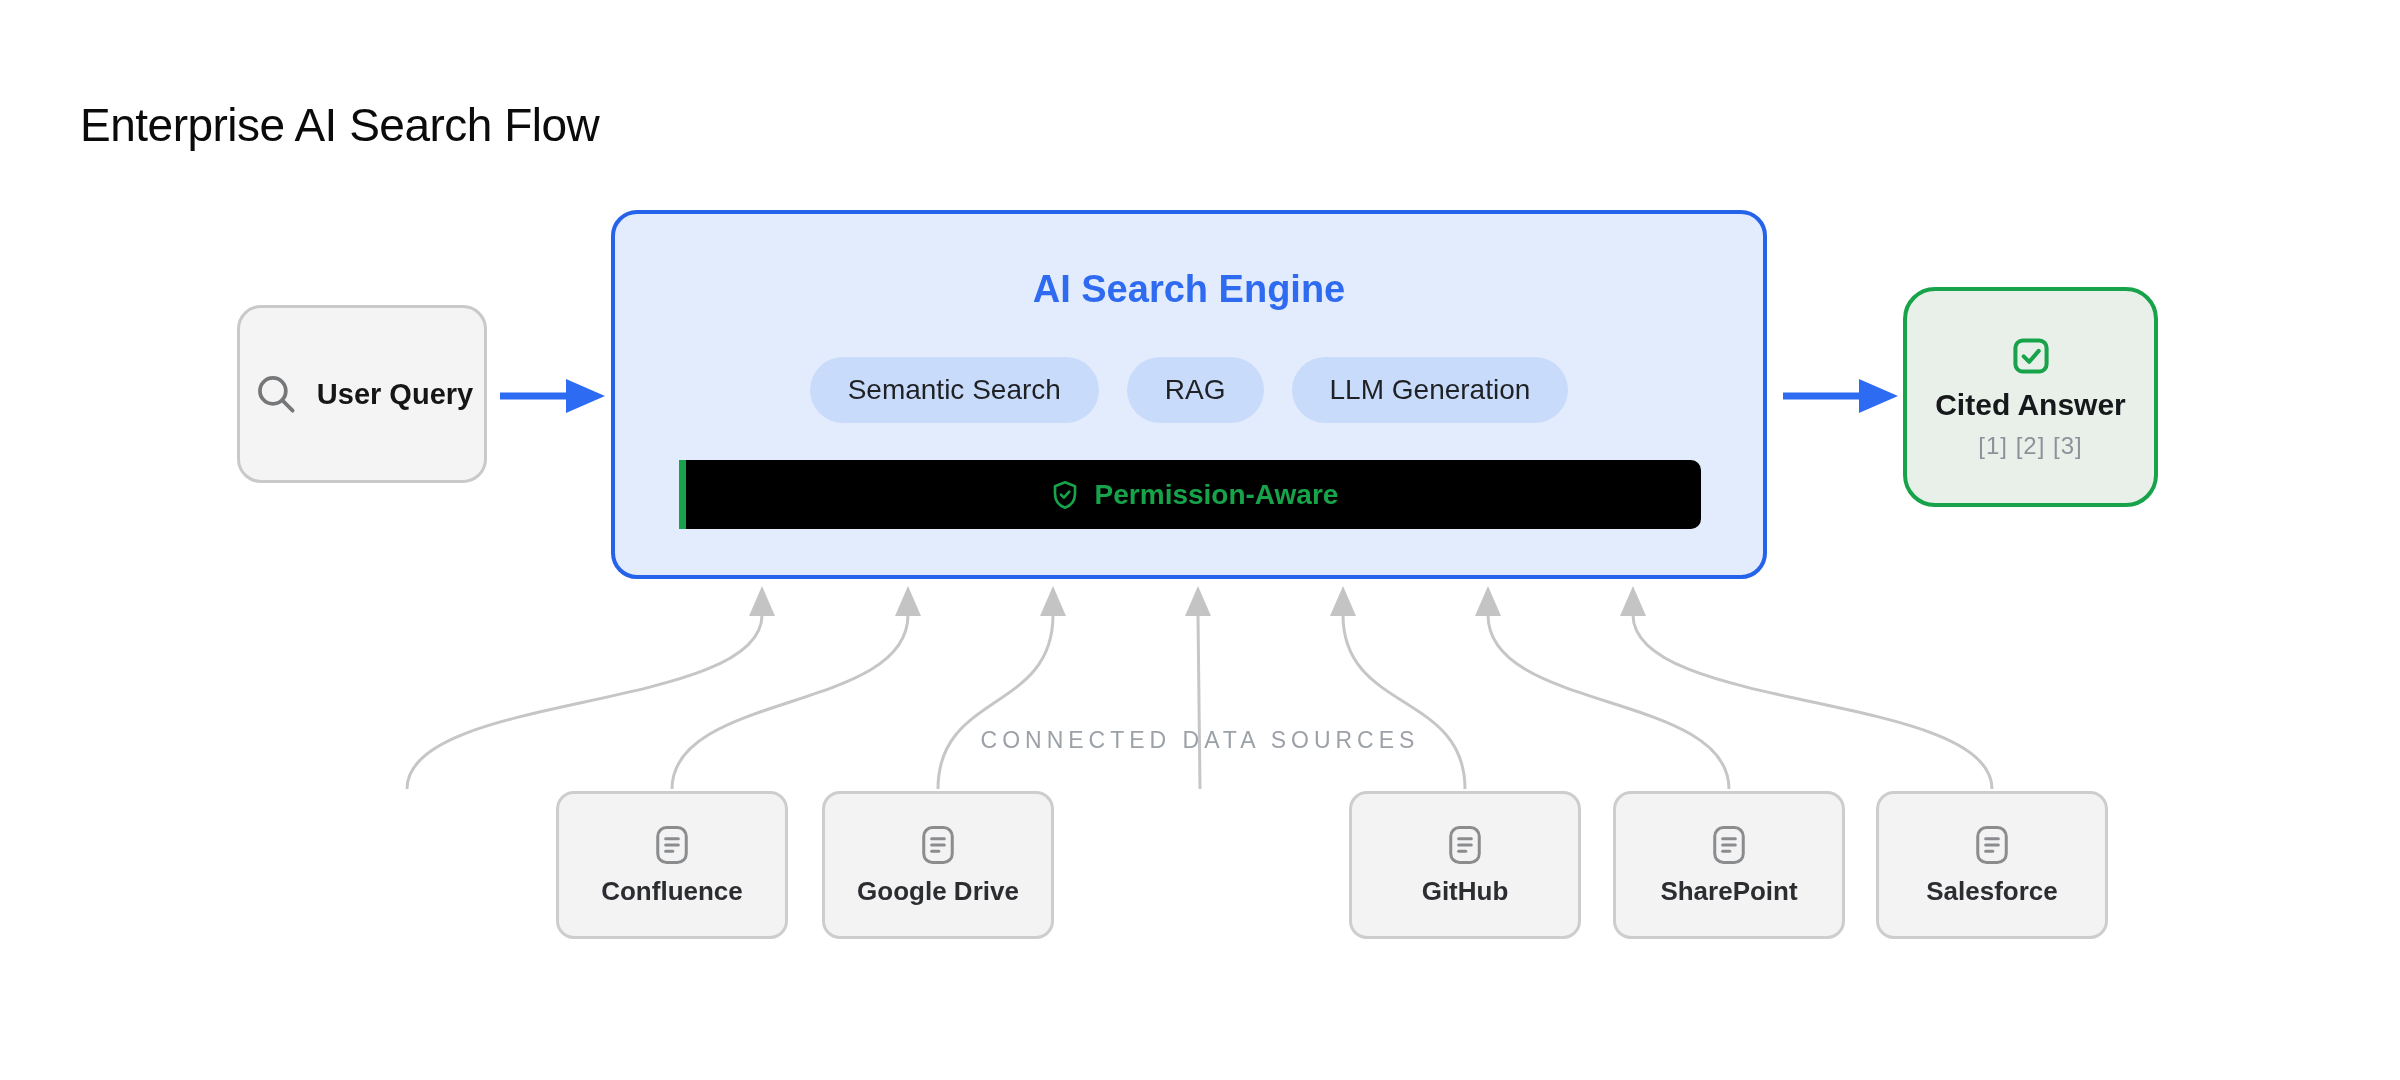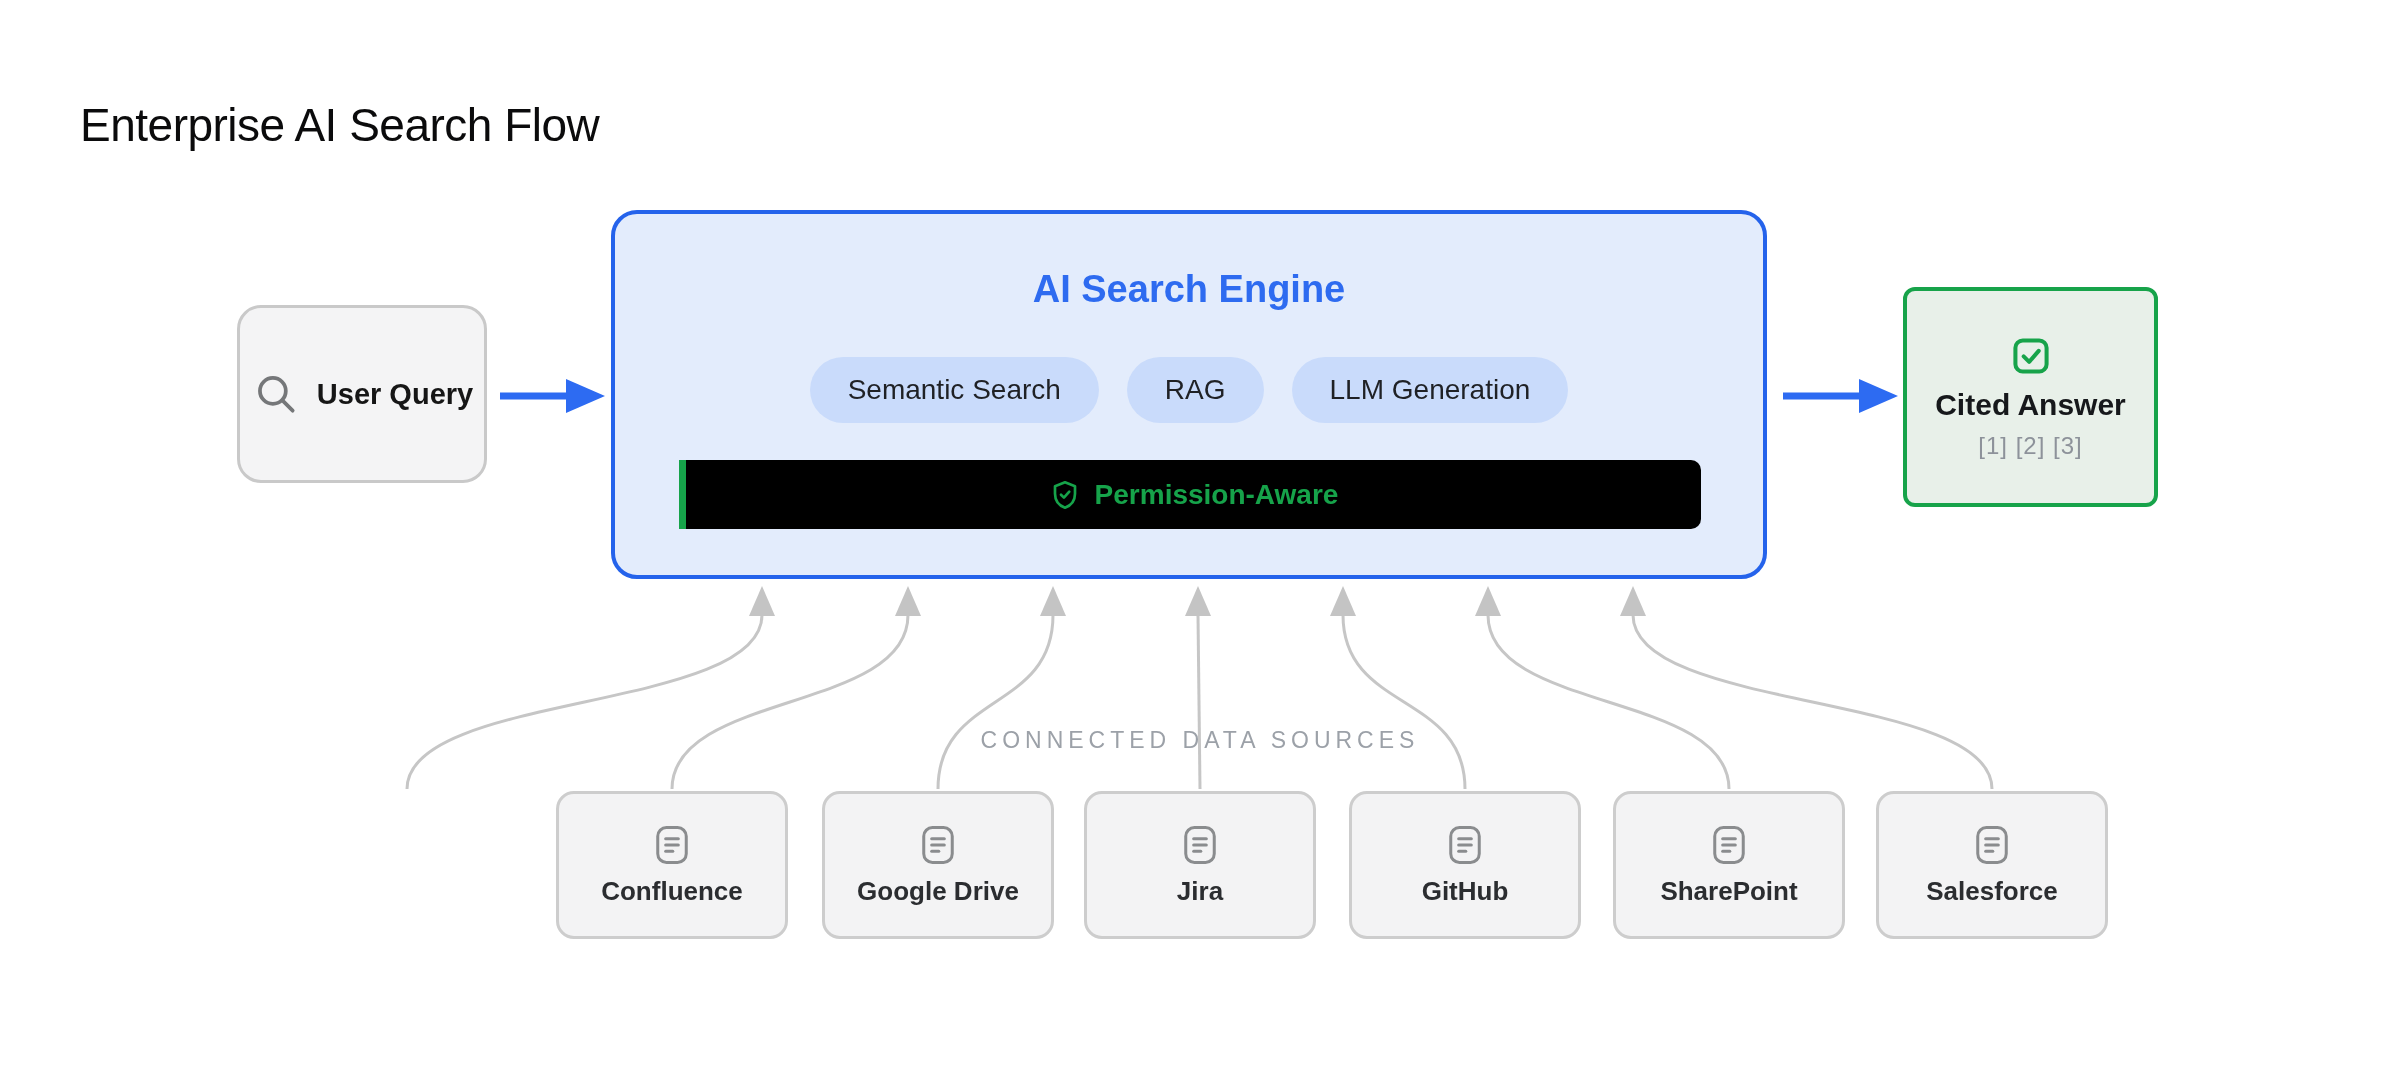--- a/index.html
+++ b/index.html
@@ -54,21 +54,21 @@
   .perm-accent { width: 7px; background: #16a34a; }
   .perm-body {
     flex: 1; background: #000000; border-radius: 0 10px 10px 0;
     display: flex; align-items: center; justify-content: center; gap: 14px;
   }
   .perm-label { font-size: 28px; font-weight: 700; color: #16a34a; }
 
   
   .node-cited {
     position: absolute; left: 1903px; top: 287px; width: 255px; height: 220px;
-    background: #e8f0e9; border: 4px solid #17a34a; border-radius: 12px;
+    background: #e8f0e9; border: 4px solid #17a34a; border-radius: 32px;
     display: flex; flex-direction: column; align-items: center; justify-content: center; gap: 10px;
   }
   .node-cited .label { font-size: 30px; font-weight: 700; color: #16181b; }
   .node-cited .citations { font-size: 24px; font-weight: 500; color: #8d929a; letter-spacing: 1px; }
 
   
   .sources-heading {
     position: absolute; top: 727px; left: 0; width: 2400px; text-align: center;
     font-size: 23px; font-weight: 500; letter-spacing: 5px; color: #9ca1a8;
   }
@@ -167,29 +167,20 @@
   </div>
   <div class="source-node" style="left:822px">
     <svg class="icon" width="38" height="42" viewBox="0 0 24 26" fill="none" stroke="#8a8c8e" stroke-width="1.9" stroke-linecap="round">
       <rect x="3" y="2" width="18" height="22" rx="5.5"></rect>
       <line x1="8" y1="9" x2="16" y2="9"></line>
         <line x1="8" y1="13" x2="16" y2="13"></line>
         <line x1="8" y1="17" x2="12.5" y2="17"></line>
     </svg>
     <div class="label">Google Drive</div>
   </div>
-  <div class="source-node" style="left:1084px">
-    <svg class="icon" width="38" height="42" viewBox="0 0 24 26" fill="none" stroke="#8a8c8e" stroke-width="1.9" stroke-linecap="round">
-      <rect x="3" y="2" width="18" height="22" rx="5.5"></rect>
-      <line x1="8" y1="9" x2="16" y2="9"></line>
-        <line x1="8" y1="13" x2="16" y2="13"></line>
-        <line x1="8" y1="17" x2="12.5" y2="17"></line>
-    </svg>
-    <div class="label">Jira</div>
-  </div>
   <div class="source-node" style="left:1349px">
     <svg class="icon" width="38" height="42" viewBox="0 0 24 26" fill="none" stroke="#8a8c8e" stroke-width="1.9" stroke-linecap="round">
       <rect x="3" y="2" width="18" height="22" rx="5.5"></rect>
       <line x1="8" y1="9" x2="16" y2="9"></line>
         <line x1="8" y1="13" x2="16" y2="13"></line>
         <line x1="8" y1="17" x2="12.5" y2="17"></line>
     </svg>
     <div class="label">GitHub</div>
   </div>
   <div class="source-node" style="left:1613px">

